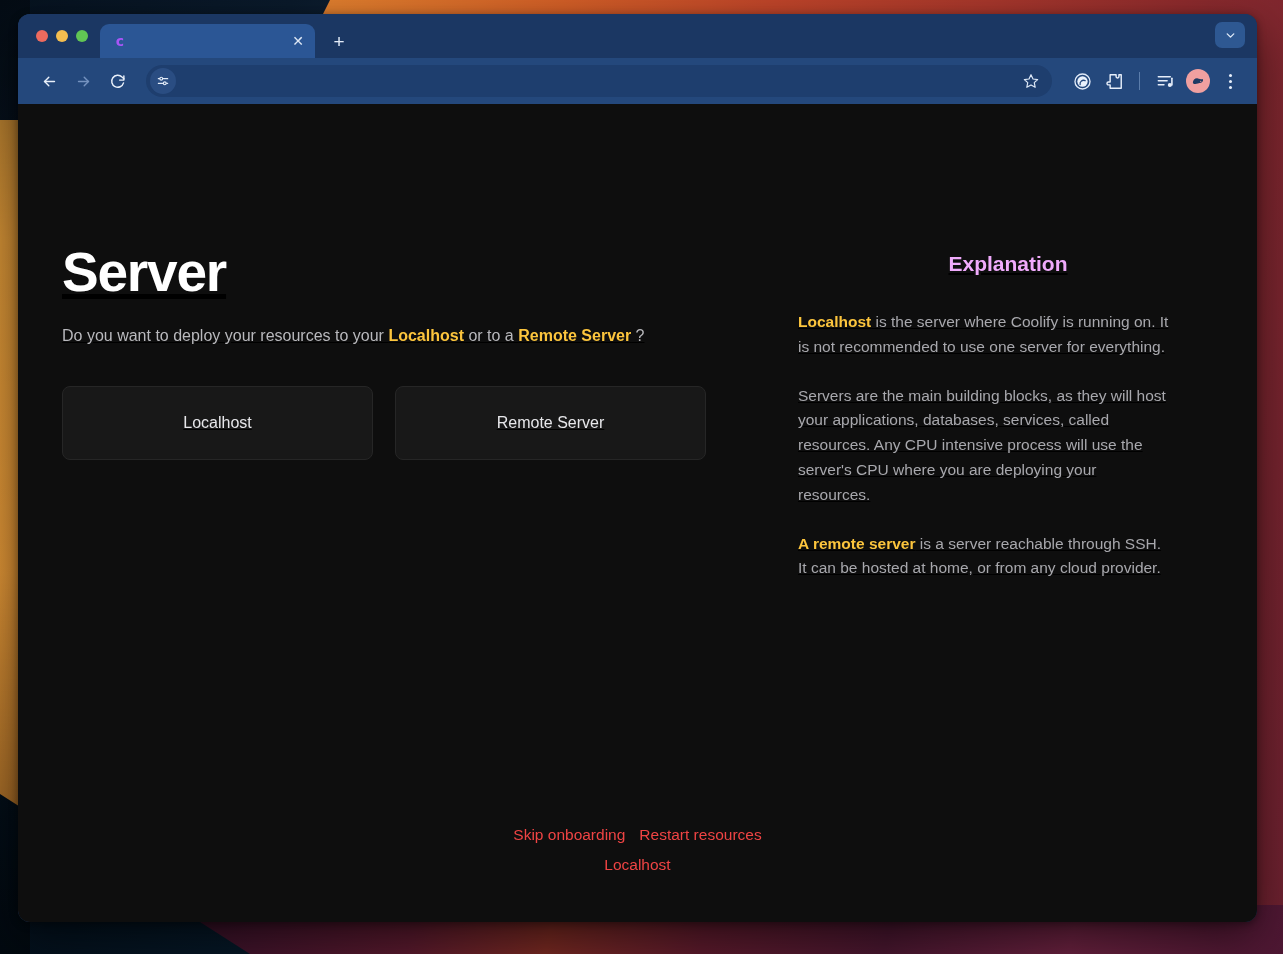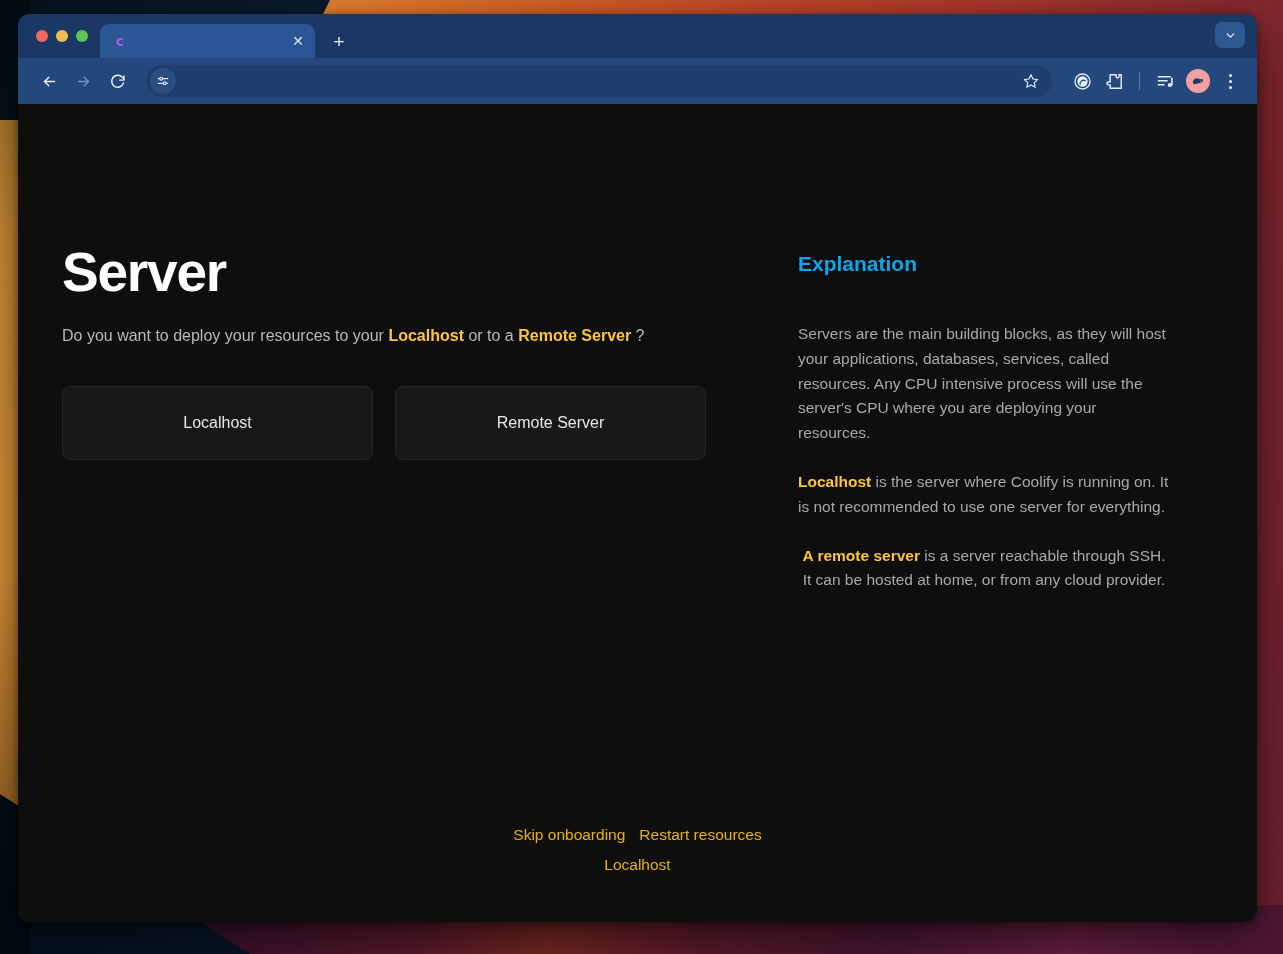--- a/index.html
+++ b/index.html
@@ -249,20 +249,21 @@
     inset: 0;
     padding: 0;
   }
 
   .content-row {
     position: absolute;
     left: 0; right: 0;
     top: 140px;
     display: flex;
     align-items: flex-start;
+    text-decoration: underline;
   }
 
   .left-col {
     width: 780px;
     padding-left: 44px;
   }
 
   .page-title {
     font-size: 55px;
     font-weight: 700;
@@ -295,47 +296,48 @@
     cursor: pointer;
   }
 
   .right-col {
     width: 420px;
     padding-top: 8px;
   }
   .exp-title {
     font-size: 21px;
     font-weight: 700;
-    color: #0ea5e9;
-    margin-bottom: 46px;
+    color: #f0abfc;
+    margin-bottom: 34px;
+    text-align: center;
   }
   .exp-p {
     font-size: 15.5px;
     line-height: 1.6;
     color: #a8a8ad;
     margin-bottom: 24px;
     max-width: 372px;
   }
-  .exp-p:last-child { margin-bottom: 0; text-align: center; }
+  .exp-p:last-child { margin-bottom: 0; }
   .exp-p b { color: #fcc53d; font-weight: 700; }
 
   
   .footer {
     position: absolute;
     left: 0; right: 0;
     bottom: 48px;
     display: flex;
     flex-direction: column;
     align-items: center;
     gap: 12px;
   }
   .footer-row { display: flex; gap: 14px; align-items: center; }
   .footer-link {
     font-size: 15.5px;
-    color: #eab308;
+    color: #ef4444;
     text-decoration: none;
     cursor: pointer;
   }
 </style>
 </head>
 <body>
 
 <div id="desktop">
   <div id="wall-orange"></div>
   <div id="wall-navy"></div>
@@ -458,25 +460,25 @@
             <div class="btn-row">
               <button class="choice-btn">Localhost</button>
               <button class="choice-btn">Remote Server</button>
             </div>
           </div>
 
           <div class="right-col">
             <h2 class="exp-title">Explanation</h2>
 
             <p class="exp-p">
+              <b>Localhost</b><span> is the server where Coolify is running on. It is not recommended to use one server for everything.</span>
+            </p>
+
+            <p class="exp-p">
               <span>Servers are the main building blocks, as they will host your applications, databases, services, called resources. Any CPU intensive process will use the server's CPU where you are deploying your resources.</span>
-            </p>
-
-            <p class="exp-p">
-              <b>Localhost</b><span> is the server where Coolify is running on. It is not recommended to use one server for everything.</span>
             </p>
 
             <p class="exp-p">
               <b>A remote server</b><span> is a server reachable through SSH. It can be hosted at home, or from any cloud provider.</span>
             </p>
           </div>
         </div>
 
         <div class="footer">
           <div class="footer-row">

